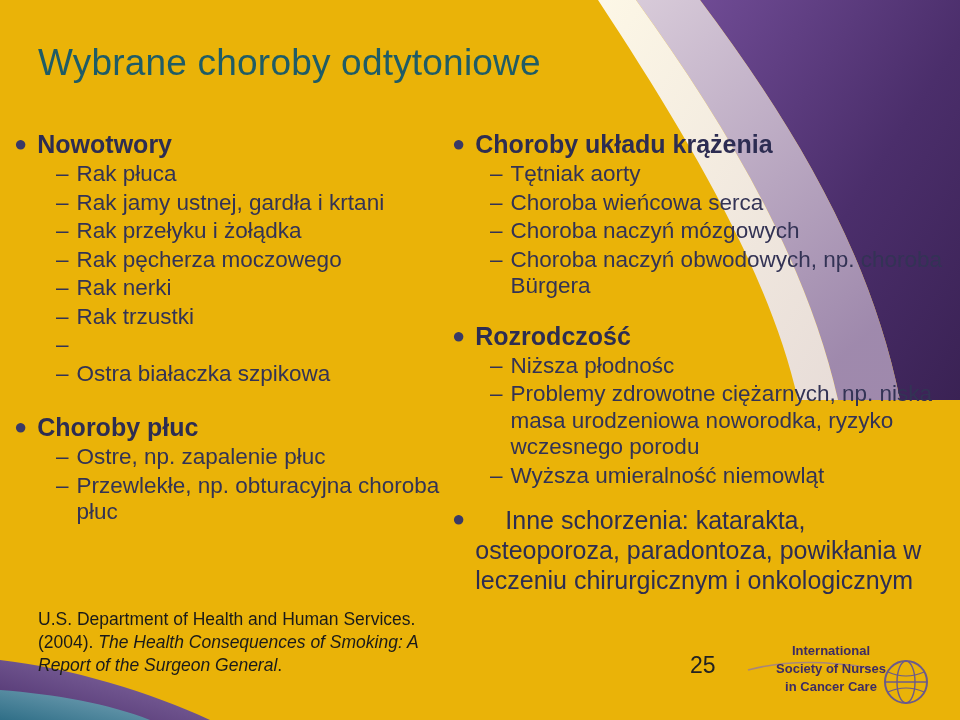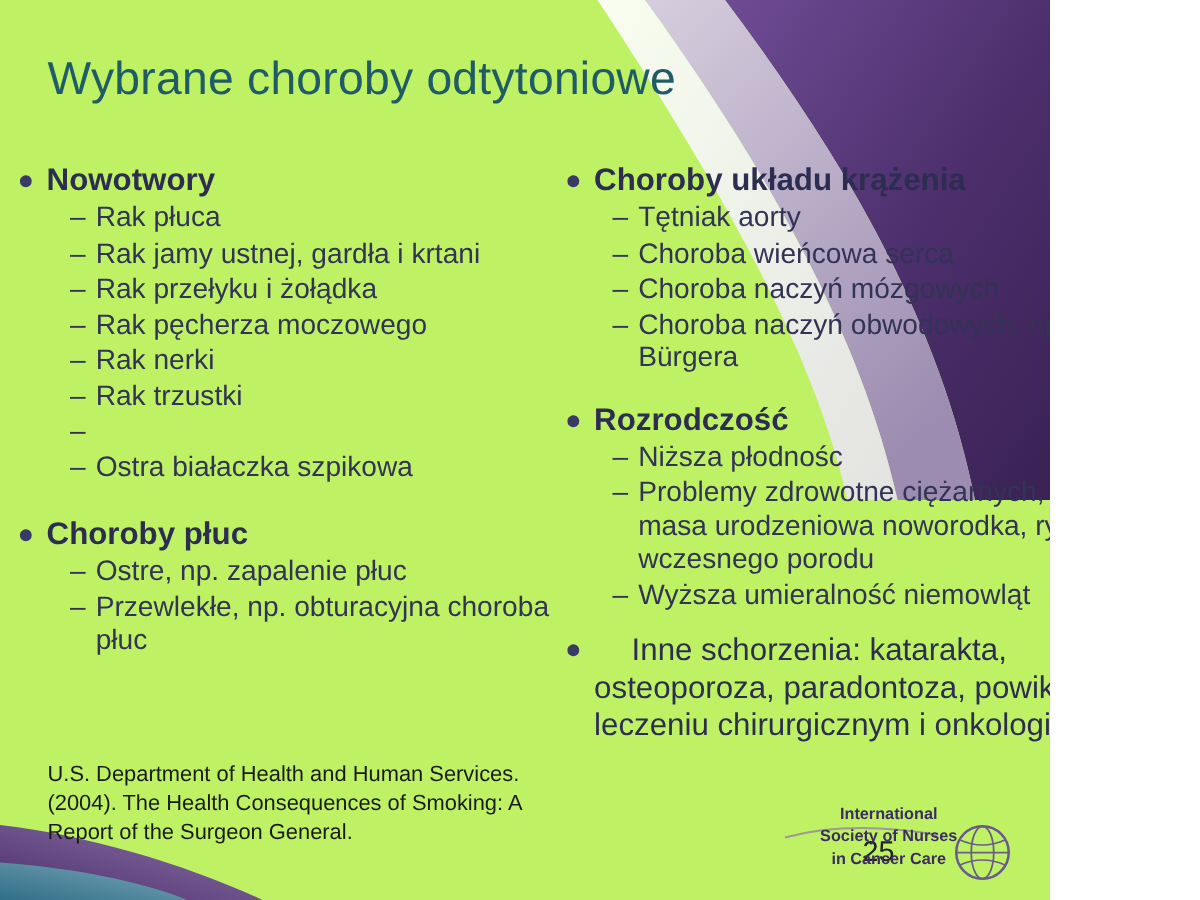--- a/index.html
+++ b/index.html
@@ -8,23 +8,23 @@
   }
   body {
     width: 960px;
     height: 720px;
     background: #ffffff;
     font-family: "Liberation Sans", sans-serif;
     overflow: hidden;
   }
   #slide {
     position: relative;
-    width: 840px;
+    width: 960px;
     height: 720px;
-    background: #bef264;
+    background: #eab308;
     overflow: hidden;
   }
 
   
   .deco {
     position: absolute;
     pointer-events: none;
   }
   #deco-topright {
     top: 0;
@@ -129,30 +129,29 @@
   
   #citation {
     position: absolute;
     left: 38px;
     top: 608px;
     width: 400px;
     font-size: 17.5px;
     color: #1a1a1a;
     line-height: 1.32;
   }
-  #citation .ital { }
+  #citation .ital { font-style: italic; }
 
   
   #page-number {
     position: absolute;
     left: 690px;
     top: 652px;
     font-size: 23px;
     color: #222222;
-    margin-top: 16px;
   }
 
   
   #logo {
     position: absolute;
     right: 20px;
     bottom: 12px;
     width: 200px;
     height: 78px;
   }

